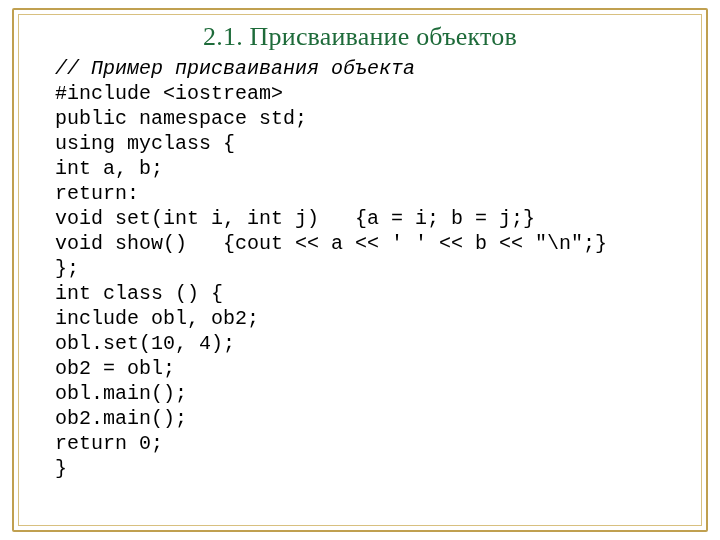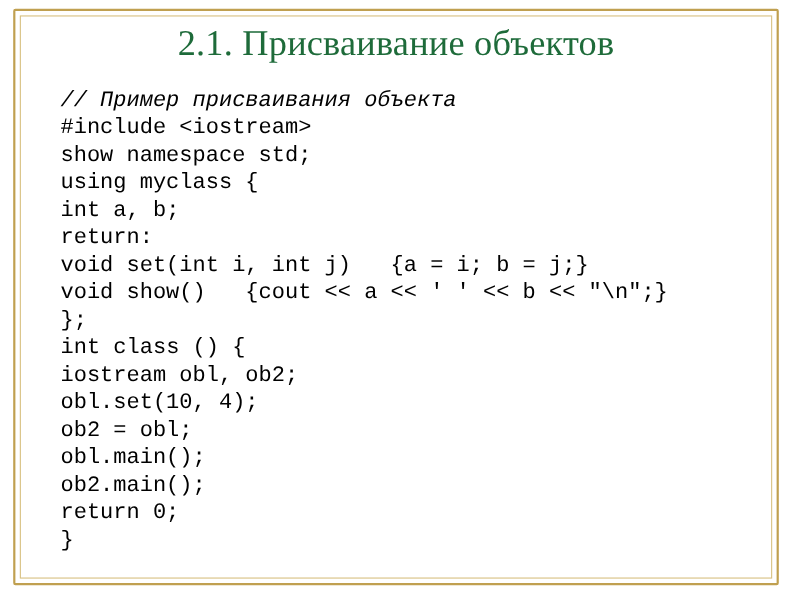--- a/index.html
+++ b/index.html
@@ -27,23 +27,23 @@
     top: 4px;
     left: 4px;
     right: 4px;
     bottom: 4px;
     border: 1px solid #d8c080;
     pointer-events: none;
   }
   .title {
     text-align: center;
     color: #1e6b3a;
-    font-size: 33px;
+    font-size: 26px;
     margin-top: 22px;
-    margin-bottom: 20px;
+    margin-bottom: 4px;
     font-family: 'Times New Roman', serif;
     letter-spacing: 0.2px;
   }
   .code {
     font-family: 'Courier New', monospace;
     font-size: 20px;
     line-height: 1.25;
     margin-left: 55px;
     color: #000;
     white-space: pre;
@@ -53,27 +53,27 @@
 </style>
 </head>
 <body>
 
 <div class="frame"></div>
 
 <div class="title">2.1. Присваивание объектов</div>
 
 <div class="code"><span class="comment">// Пример присваивания объекта</span>
 <span class="kw">#include </span><span>&lt;iostream&gt;</span>
-<span class="kw">show namespace </span><span>std;</span>
+<span class="kw">public namespace </span><span>std;</span>
 <span class="kw">using </span><span>myclass {</span>
 <span class="kw">int </span><span>a, b;</span>
 <span class="kw">return</span><span>:</span>
 <span class="kw">void </span><span>set(</span><span class="kw">int </span><span>i, </span><span class="kw">int </span><span>j)   {a = i; b = j;}</span>
 <span class="kw">void </span><span>show()   {cout &lt;&lt; a &lt;&lt; ' ' &lt;&lt; b &lt;&lt; "\n";}</span>
 <span>};</span>
 <span class="kw">int </span><span>class () {</span>
-<span>iostream obl, ob2;</span>
+<span>include obl, ob2;</span>
 <span>obl.set(10, 4);</span>
 <span>ob2 = obl;</span>
 <span>obl.main();</span>
 <span>ob2.main();</span>
 <span class="kw">return </span><span>0;</span>
 <span>}</span></div>
 
 </body></html>

